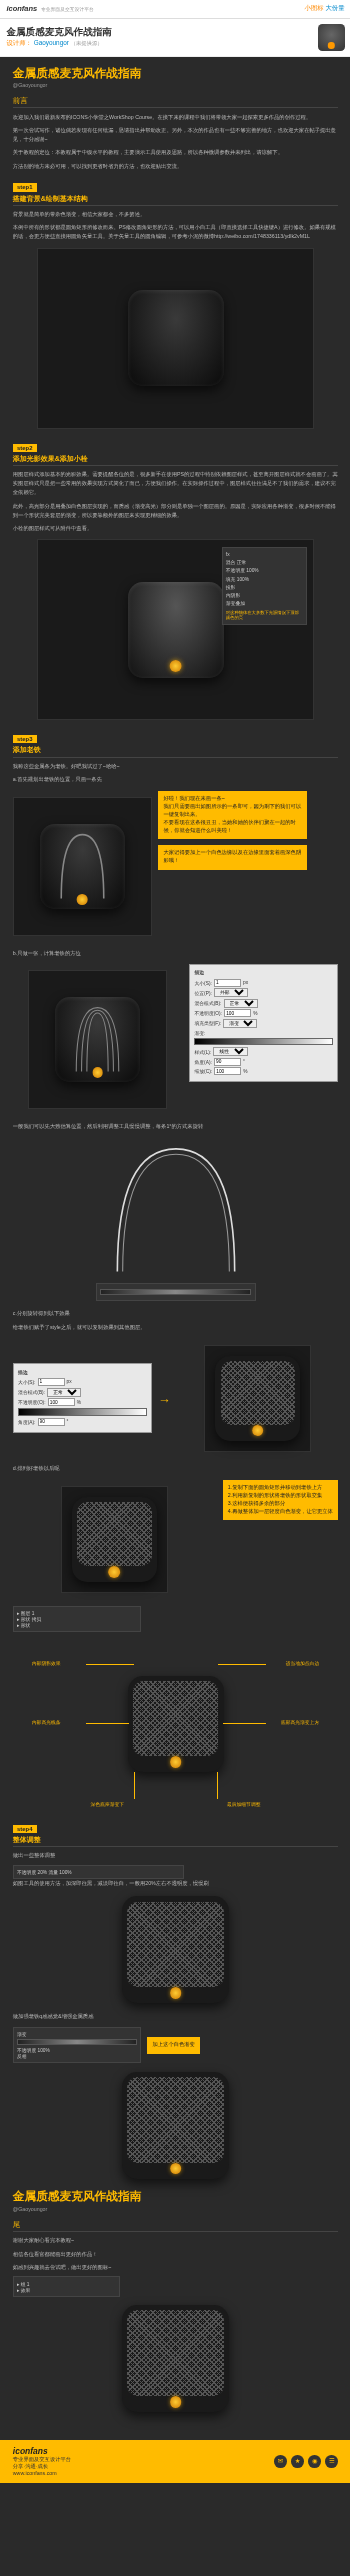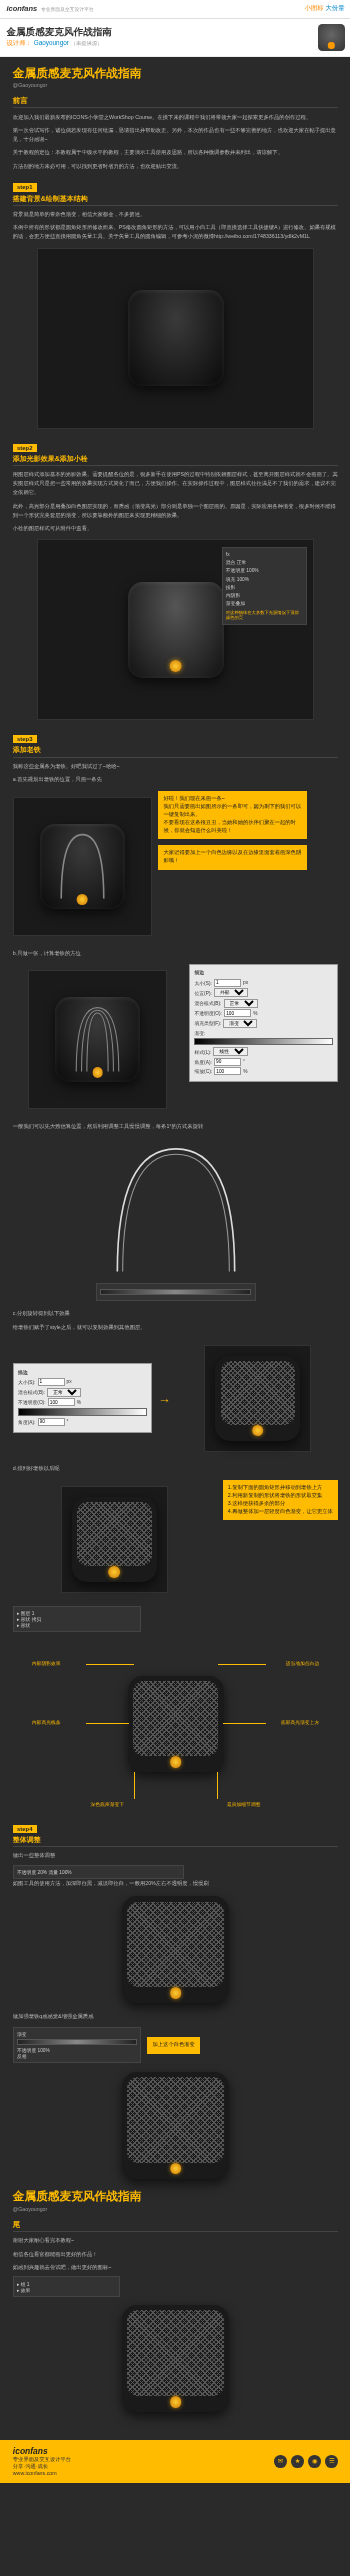--- a/index.html
+++ b/index.html
@@ -43,21 +43,21 @@
   position: relative;
 }
 .mic-thumb::after {
   content: ""; position: absolute; bottom: 2.1px; left: 50%;
   transform: translateX(-50%);
   width: 6.4px; height: 6.4px; background: #f90; border-radius: 50%;
 }
 .content { padding: 8.5px 12.8px; }
 .main-title { color: #fb0; font-size: 11.7px; font-weight: bold; margin-bottom: 1.1px; }
 .author { color: #999; font-size: 5.3px; margin-bottom: 8.5px; }
-.section-label { color: #fb0; font-size: 7.5px; font-weight: bold; margin: 6.4px 0 1.1px; }
+.section-label { color: #fb0; font-size: 7.5px; font-weight: normal; margin: 6.4px 0 1.1px; }
 .divider { border: none; border-top: 0.5px solid #444; margin-bottom: 4.3px; }
 .body-text { font-size: 5.3px; line-height: 1.7; color: #bbb; margin-bottom: 4.3px; }
 .step-tag {
   display: inline-block; background: #fb0; color: #222;
   font-size: 5.9px; font-weight: bold; padding: 1.1px 4.3px;
   margin-top: 8.5px;
 }
 .step-title { color: #fb0; font-size: 7px; font-weight: bold; margin: 2.1px 0 1.1px; }
 .figure {
   background: #1a1a1a; border: 0.5px solid #333;

